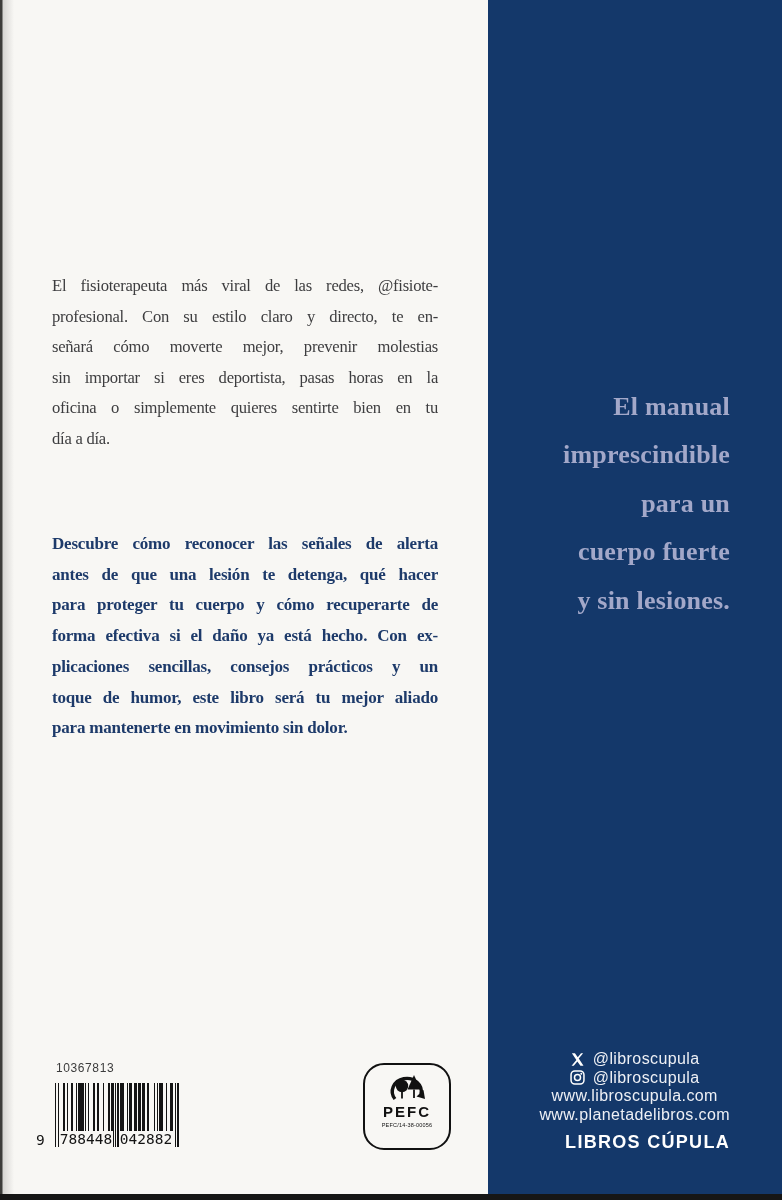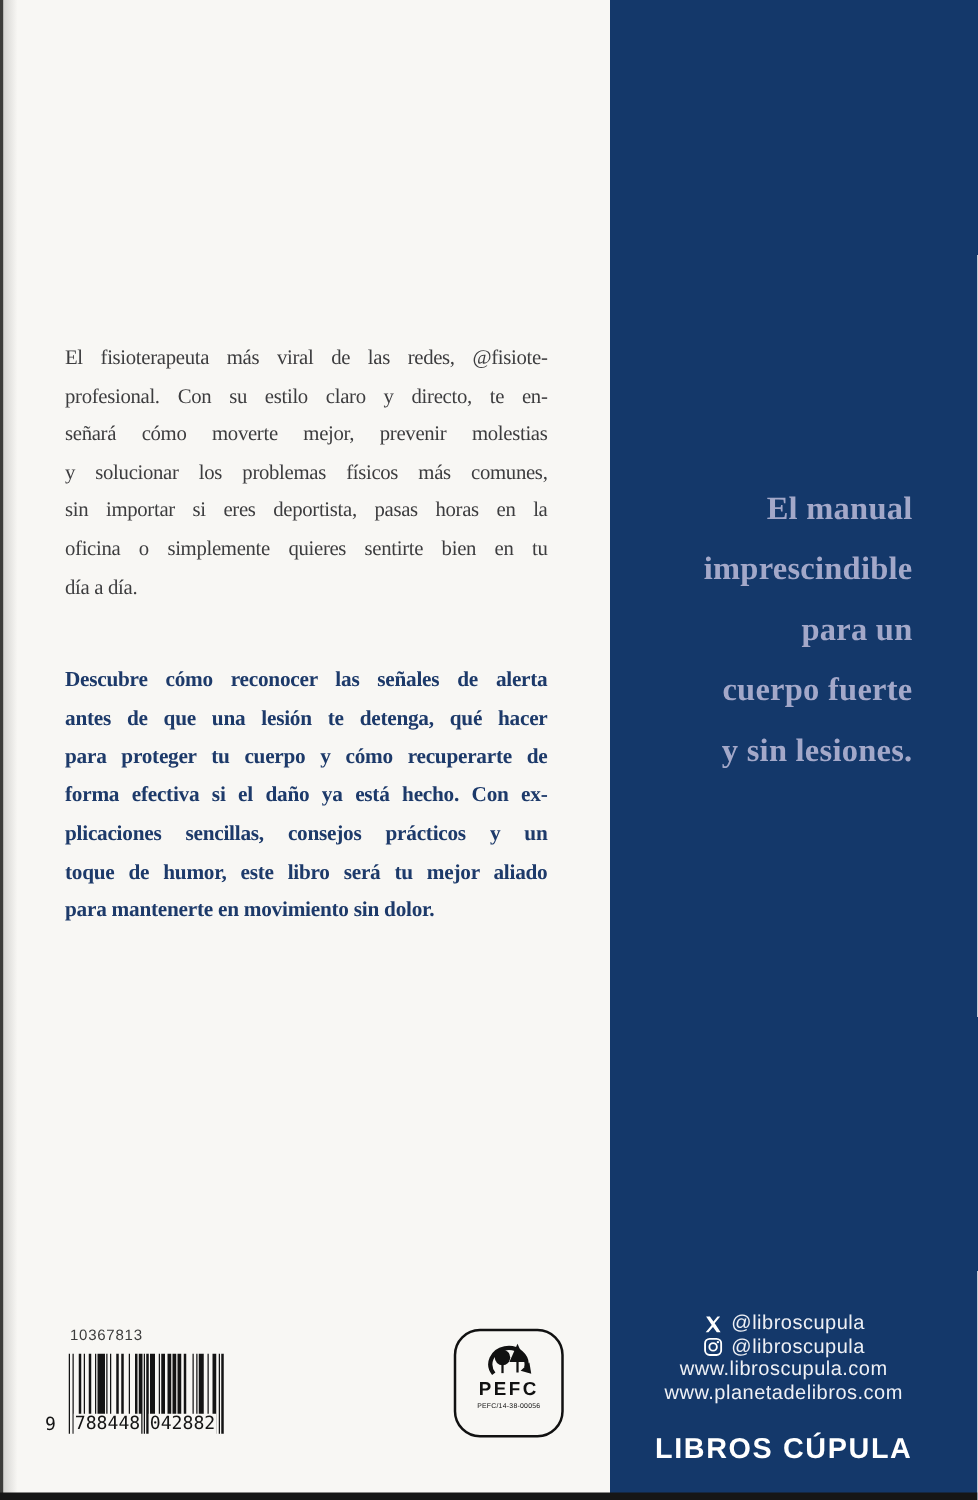--- a/index.html
+++ b/index.html
@@ -46,34 +46,33 @@
   .pefc svg { display:block; margin:7px auto 0; }
   .pefc-name { font-family:"Liberation Sans",sans-serif; font-weight:bold; font-size:15px; letter-spacing:2px; color:#111; line-height:15px; }
   .pefc-code { font-family:"Liberation Sans",sans-serif; font-size:5.5px; letter-spacing:0.2px; color:#111; margin-top:2.5px; }
 
   
   .social { position:absolute; right:52px; top:1050px; text-align:right;
             font-family:"Liberation Sans",sans-serif; color:#eef0f5; }
   .soc-row { display:flex; justify-content:center; align-items:center; gap:7px;
              font-size:16px; letter-spacing:0.4px; line-height:18.6px; height:18.6px; }
   .soc-icon { display:inline-flex; width:16px; height:16px; align-items:center; justify-content:center; }
-  .publisher { margin-top:21px; font-size:23px; font-weight:bold; letter-spacing:1.3px; color:#ffffff; line-height:26px; }
+  .publisher { margin-top:5px; font-size:18px; font-weight:bold; letter-spacing:1.3px; color:#ffffff; line-height:26px; }
 </style>
 </head>
 <body>
 
 <div class="cover">
 
   <div class="panel-white">
 
     <div class="para p1">
         <div class="pline">El fisioterapeuta más viral de las redes, @fisiote-</div>
         <div class="pline">profesional. Con su estilo claro y directo, te en-</div>
         <div class="pline">señará cómo moverte mejor, prevenir molestias</div>
-        <div class="pline">y solucionar los problemas físicos más comunes,</div>
         <div class="pline">sin importar si eres deportista, pasas horas en la</div>
         <div class="pline">oficina o simplemente quieres sentirte bien en tu</div>
         <div class="pline">día a día.</div>
       </div>
 
     <div class="para p2">
         <div class="pline">Descubre cómo reconocer las señales de alerta</div>
         <div class="pline">antes de que una lesión te detenga, qué hacer</div>
         <div class="pline">para proteger tu cuerpo y cómo recuperarte de</div>
         <div class="pline">forma efectiva si el daño ya está hecho. Con ex-</div>

